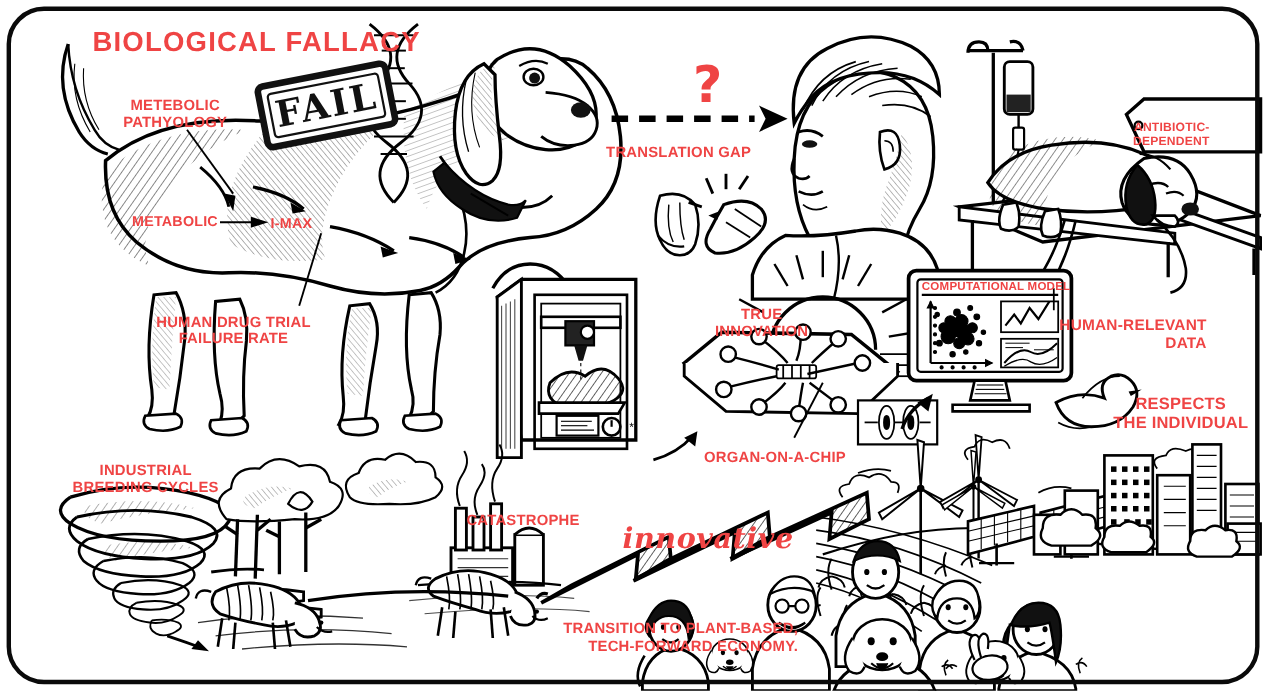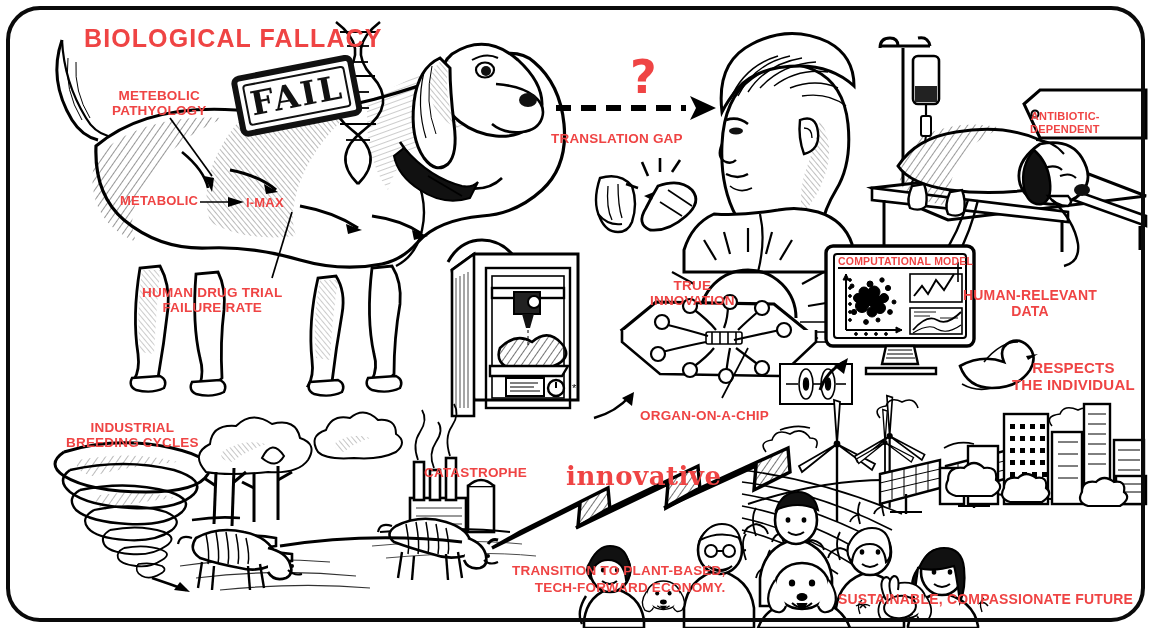--- a/index.html
+++ b/index.html
@@ -17,28 +17,28 @@
   #l-metebolic{left:112px;top:88px;font-size:13.5px;text-align:center;}
   #l-metabolic{left:120px;top:194px;font-size:13px;}
   #l-imax{left:246px;top:196px;font-size:13px;}
   #l-humandrug{left:142px;top:285px;font-size:13.5px;text-align:center;}
   #l-species{left:462px;top:183px;font-size:13.5px;text-align:center;}
   #l-transgap{left:551px;top:131px;font-size:13.5px;}
   #l-qmark{left:630px;top:52px;font-size:46px;font-weight:900;
            font-family:"DejaVu Sans",sans-serif;}
   #l-antib{left:1030px;top:110px;font-size:11px;text-align:right;line-height:1.15;}
   #l-compmodel{left:838px;top:256px;font-size:10.5px;letter-spacing:.2px;}
-  #l-humanrel{left:963px;top:288px;font-size:14px;text-align:center;}
+  #l-humanrel{left:963px;top:288px;font-size:14px;text-align:right;}
   #l-respects{left:1012px;top:360px;font-size:15px;text-align:center;}
   #l-trueinn{left:650px;top:278px;font-size:13.5px;text-align:center;}
   #l-ooac{left:640px;top:408px;font-size:13.5px;}
   #l-indbreed{left:66px;top:420px;font-size:13.5px;text-align:center;}
   #l-catas{left:424px;top:465px;font-size:13.5px;}
-  #l-innovative{left:566px;top:462px;font-size:26px;font-weight:bold;
-       font-family:"DejaVu Serif",serif;letter-spacing:.5px;}
+  #l-innovative{left:566px;top:476px;font-size:26px;font-weight:bold;
+       font-style:italic;font-family:"DejaVu Serif",serif;letter-spacing:.5px;}
   #l-transition{left:512px;top:563px;font-size:13.5px;text-align:right;line-height:1.25;}
   #l-sustain{left:838px;top:592px;font-size:14px;}
 </style>
 </head>
 <body>
 
 <div id="frame">
 
   <svg class="art" viewBox="0 0 1151 628">
     <defs>
@@ -822,16 +822,15 @@
   <div class="lbl" id="l-indbreed">INDUSTRIAL
 BREEDING CYCLES</div>
 
   <div class="lbl" id="l-catas">CATASTROPHE</div>
 
   <div class="lbl" id="l-innovative">innovative</div>
 
   <div class="lbl" id="l-transition">TRANSITION TO PLANT-BASED,
 TECH-FORWARD ECONOMY.</div>
 
-  <div class="lbl" id="l-sustain">SUSTAINABLE, COMPASSIONATE FUTURE</div>
 
   <div id="border"></div>
 </div>
 
 </body></html>

